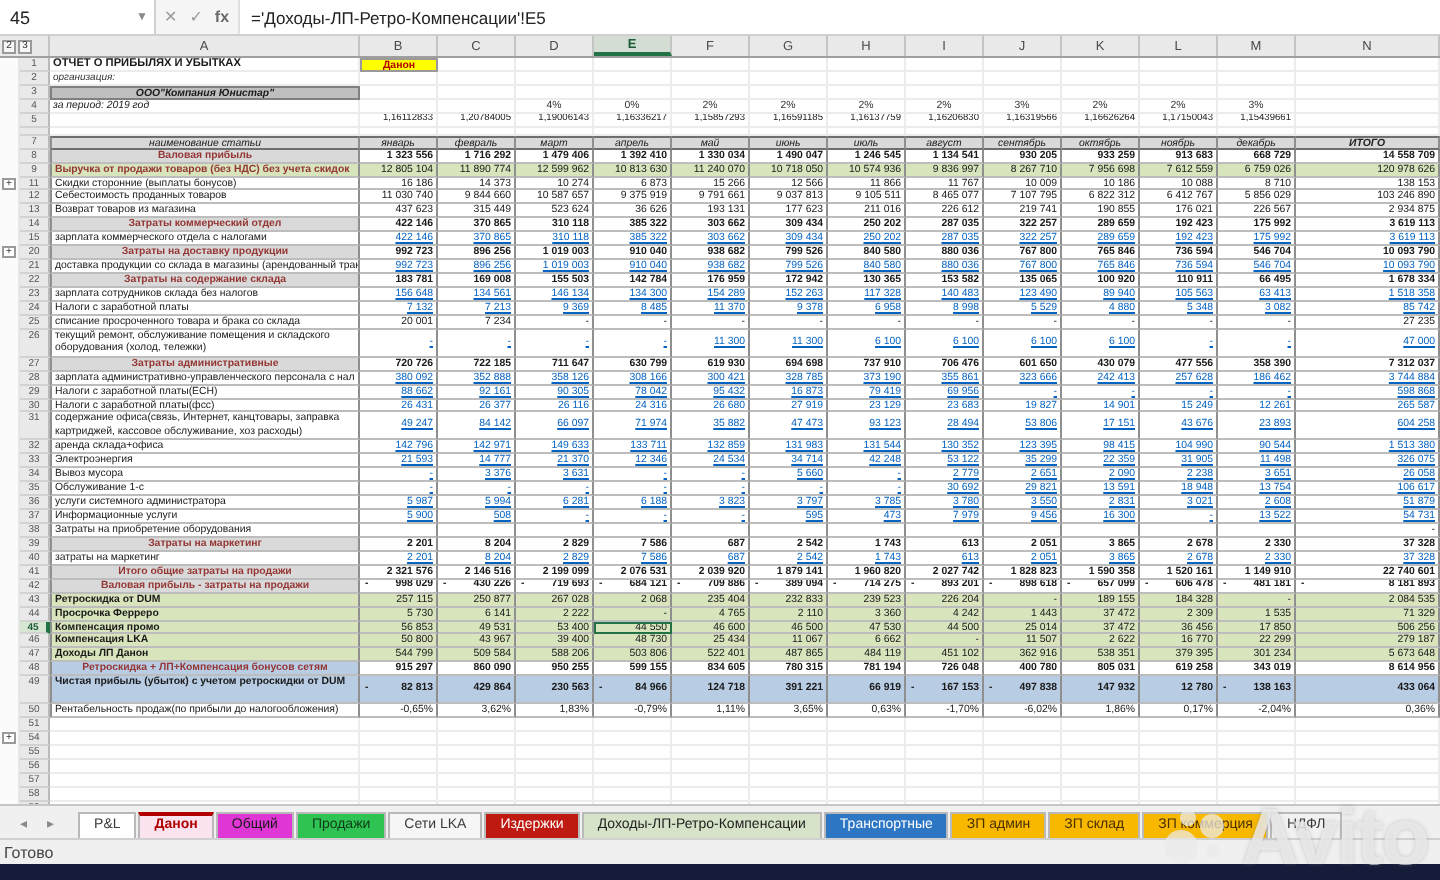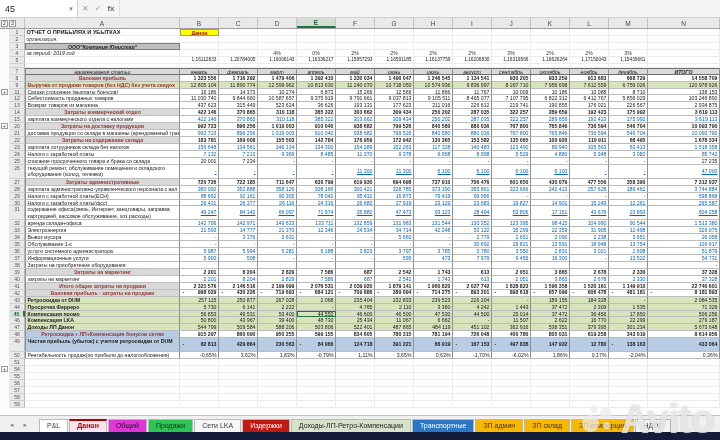--- a/index.html
+++ b/index.html
@@ -103,20 +103,21 @@
   <div class="fbar">
     <div class="namebox">
       <span>45</span>
       <span class="dd">▼</span>
     </div>
     <div class="fxicons">
       <span>✕</span>
       <span>✓</span>
       <span class="fx">fx</span>
     </div>
+    <div class="ftext">='Доходы-ЛП-Ретро-Компенсации'!E5</div>
   </div>
 
   <div class="colhead" id="colhead">
       <div class="ch corner" style="width: 25px;">
         <span class="lvlbtn">2</span>
         <span class="lvlbtn">3</span>
       </div>
       <div class="ch" style="width: 155px;">A</div>
       <div class="ch" style="width: 39px;">B</div>
       <div class="ch" style="width: 39px;">C</div>
@@ -1146,20 +1147,23 @@
         <span class="tab" style="background: rgb(191, 26, 18); color: rgb(255, 255, 255);">Издержки</span>
         <span class="tab" style="background: rgb(214, 227, 200); color: rgb(34, 34, 34);">Доходы-ЛП-Ретро-Компенсации</span>
         <span class="tab" style="background: rgb(45, 118, 196); color: rgb(255, 255, 255);">Транспортные</span>
         <span class="tab" style="background: rgb(248, 184, 0); color: rgb(74, 48, 0);">ЗП админ</span>
         <span class="tab" style="background: rgb(248, 184, 0); color: rgb(74, 48, 0);">ЗП склад</span>
         <span class="tab" style="background: rgb(248, 184, 0); color: rgb(74, 48, 0);">ЗП коммерция</span>
         <span class="tab" style="background: rgb(242, 242, 242); color: rgb(58, 58, 58);">НДФЛ</span>
       </div>
   </div>
 
+  <div class="statusbar">
+    <span>Готово</span>
+  </div>
 
   <div class="navybar"></div>
 
   <div class="wm">
     <span class="logo">
       <i class="b1"></i>
         <i class="b2"></i>
         <i class="b3"></i>
         <i class="b4"></i>
     </span>

